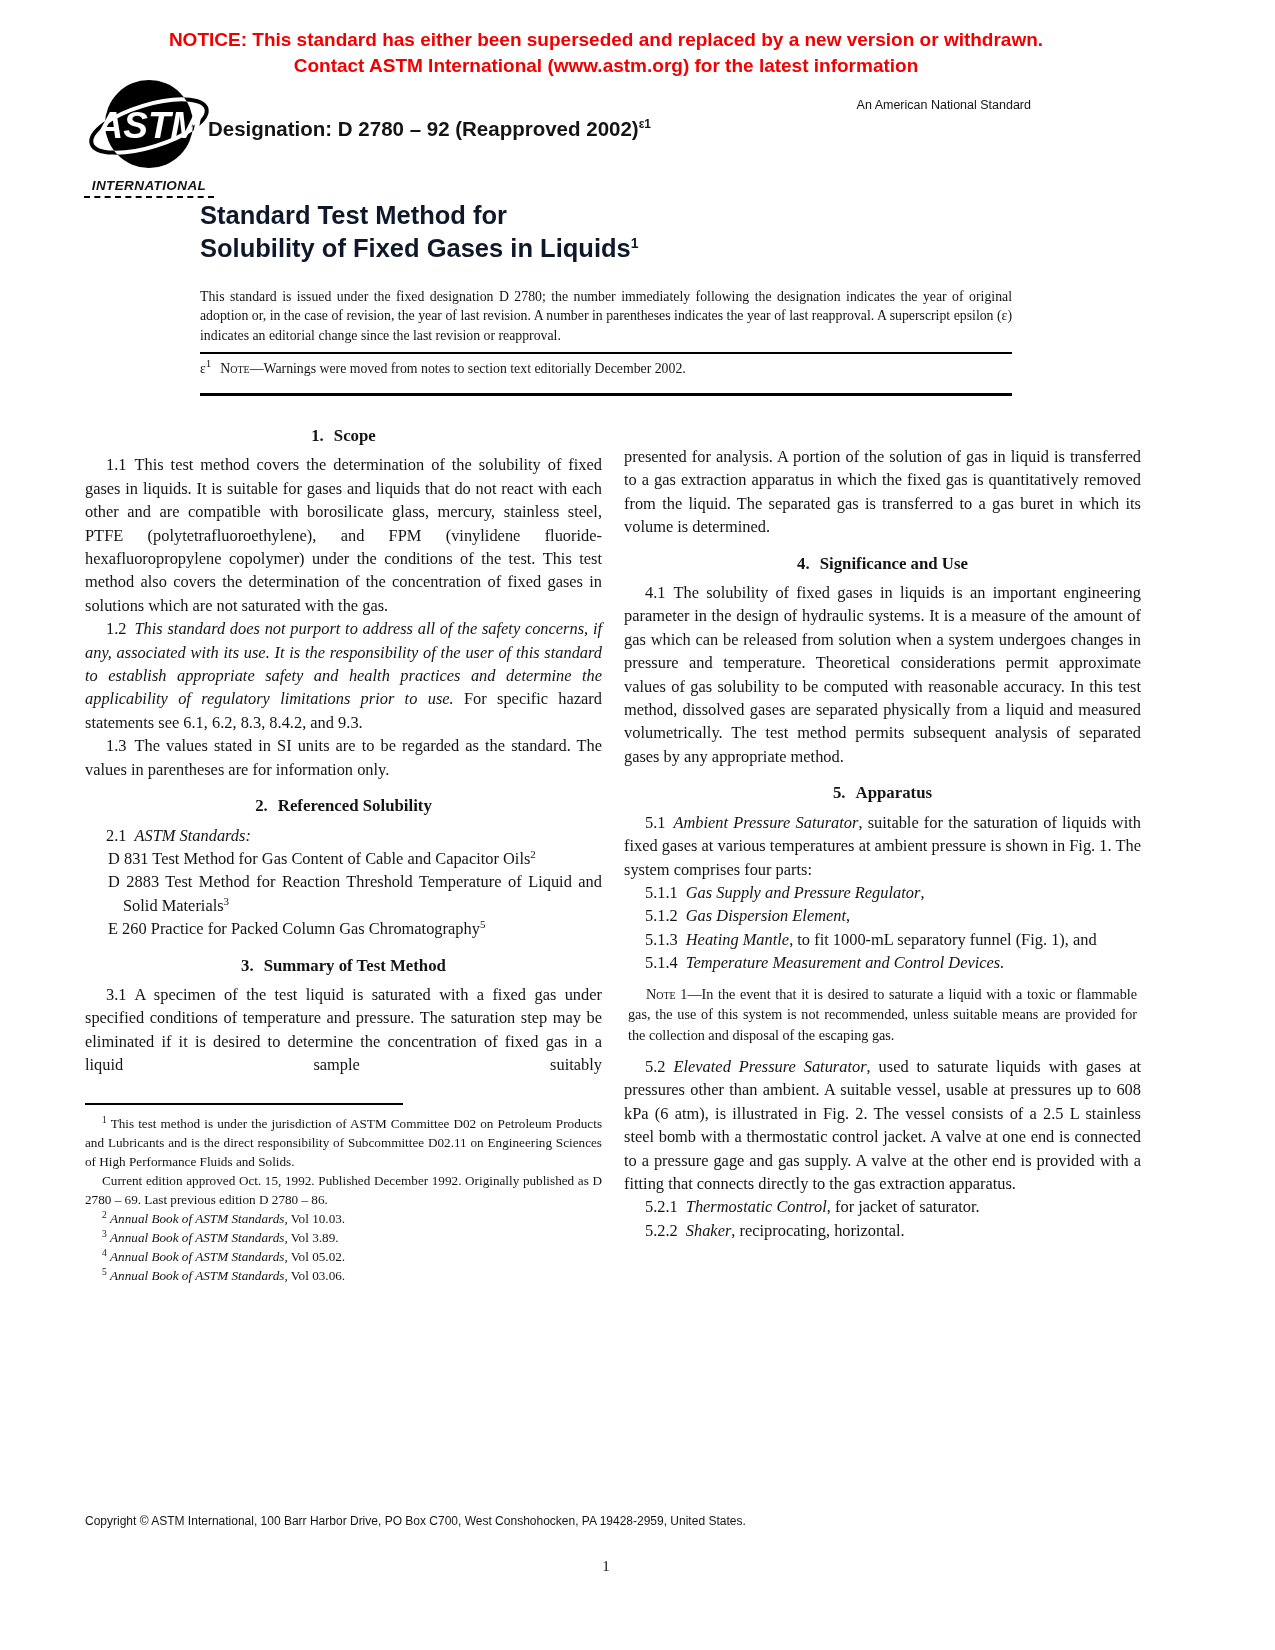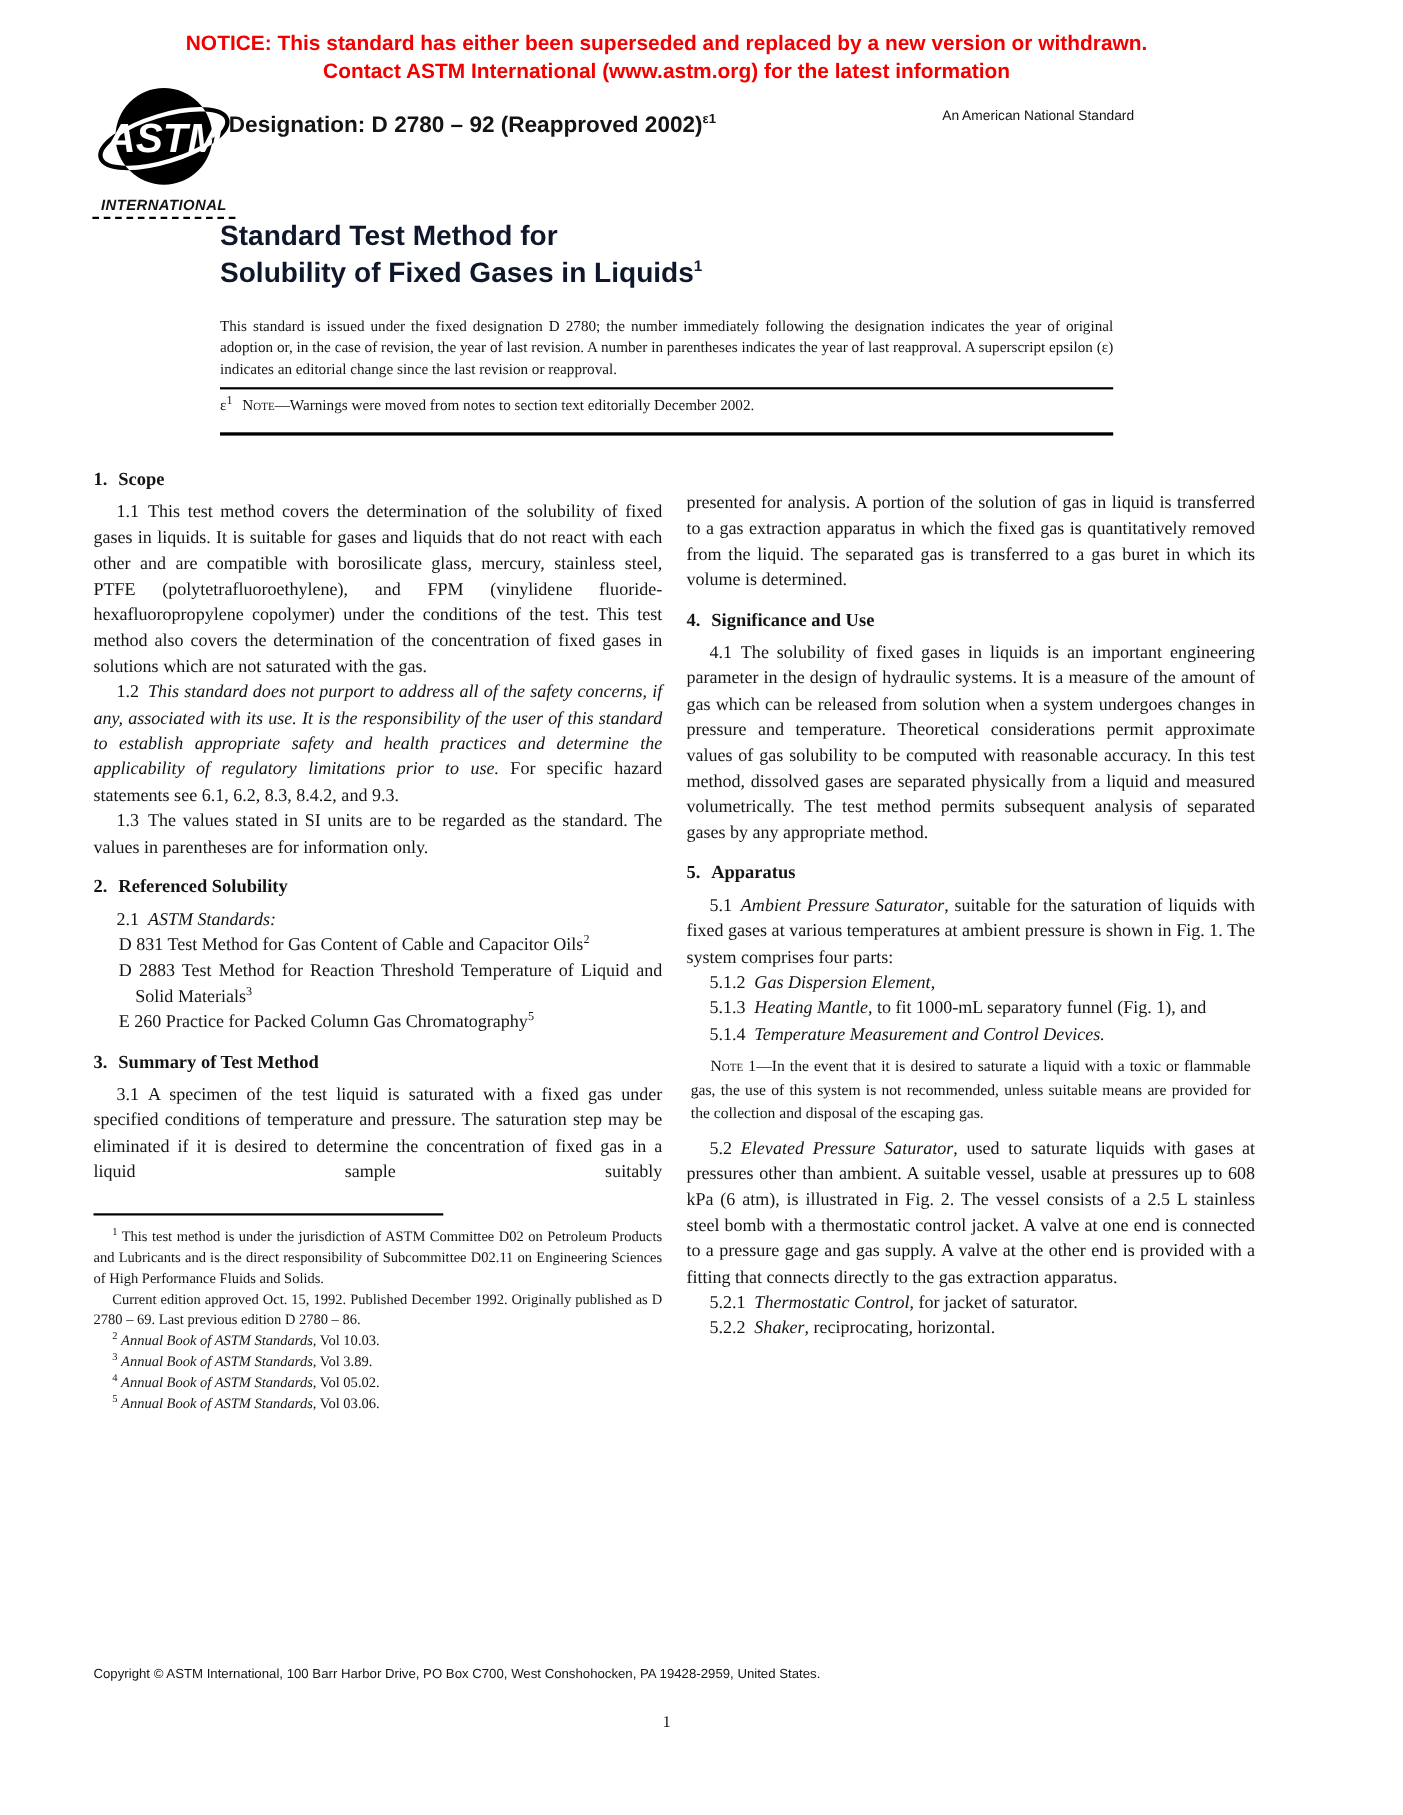--- a/index.html
+++ b/index.html
@@ -9,21 +9,21 @@
   
   .notice{position:absolute;top:27px;left:0;width:1212px;text-align:center;
           font-family:"Liberation Sans",sans-serif;font-weight:700;
           font-size:19px;line-height:26px;}
 
   
   .logo{position:absolute;left:84px;top:74px;width:130px;text-align:center;}
   .logo-intl{font-family:"Liberation Sans",sans-serif;font-weight:700;font-style:italic;
              font-size:13.5px;letter-spacing:.4px;border-bottom:2px dashed #000;
              padding-bottom:3px;margin-top:-4px;}
-  .designation{position:absolute;left:208px;top:102px;
+  .designation{position:absolute;left:208px;top:117px;
                font-family:"Liberation Sans",sans-serif;font-weight:700;font-size:20.5px;}
   .designation sup{font-size:12px;}
   .ans{position:absolute;right:152px;top:98px;
        font-family:"Liberation Sans",sans-serif;font-size:12.5px;}
 
   
   .title{position:absolute;left:200px;top:199px;margin:0;
          font-family:"Liberation Sans",sans-serif;font-weight:700;
          font-size:25.5px;line-height:33px;color:#0f172a;}
   .title sup{font-size:14px;}
@@ -31,21 +31,21 @@
             font-size:13.8px;line-height:19.4px;text-align:justify;}
   .rule1{position:absolute;left:200px;top:352px;width:812px;border-top:2px solid #000;}
   .ednote{position:absolute;left:200px;top:361px;width:812px;font-size:13.8px;}
   .ednote .lbl{margin-left:9px;}
   .rule2{position:absolute;left:200px;top:393px;width:812px;border-top:3px solid #000;}
 
   
   .columns{position:absolute;left:85px;top:424px;width:1056px;display:flex;gap:22px;}
   .col{width:517px;font-size:16.4px;line-height:23.4px;text-align:justify;}
   .col-right{padding-top:21px;}
-  .sec{font-size:16.8px;font-weight:700;margin:13px 0 6px 0;text-align:left;}
+  .sec{font-size:16.8px;font-weight:700;margin:13px 0 6px 0;text-align:center;}
   .sec .snum{margin-right:10px;}
   .sec-first{margin-top:0;}
   p.body{margin:0;text-indent:21px;}
   p.noindent{text-indent:0;}
   .pnum{margin-right:8px;}
   .justify-last{text-align-last:justify;}
   .ref{margin-left:38px;text-indent:-15px;}
   sup{font-size:11px;line-height:0;}
   .note{font-size:14.2px;line-height:20.8px;margin:9px 4px;text-indent:18px;text-align:justify;}
   .sc{font-variant:small-caps;}
@@ -145,20 +145,21 @@
       <p class="body noindent">presented for analysis. A portion of the solution of gas in liquid is transferred to a gas extraction apparatus in which the fixed gas is quantitatively removed from the liquid. The separated gas is transferred to a gas buret in which its volume is determined.</p>
 
       <h2 class="sec"><span class="snum">4.</span><span>Significance and Use</span></h2>
 
       <p class="body"><span class="pnum">4.1</span><span>The solubility of fixed gases in liquids is an important engineering parameter in the design of hydraulic systems. It is a measure of the amount of gas which can be released from solution when a system undergoes changes in pressure and temperature. Theoretical considerations permit approximate values of gas solubility to be computed with reasonable accuracy. In this test method, dissolved gases are separated physically from a liquid and measured volumetrically. The test method permits subsequent analysis of separated gases by any appropriate method.</span></p>
 
       <h2 class="sec"><span class="snum">5.</span><span>Apparatus</span></h2>
 
       <p class="body"><span class="pnum">5.1</span><i>Ambient Pressure Saturator</i><span>, suitable for the saturation of liquids with fixed gases at various temperatures at ambient pressure is shown in Fig. 1. The system comprises four parts:</span></p>
 
+      <p class="body"><span class="pnum">5.1.1</span><i>Gas Supply and Pressure Regulator</i><span>,</span></p>
 
       <p class="body"><span class="pnum">5.1.2</span><i>Gas Dispersion Element</i><span>,</span></p>
 
       <p class="body"><span class="pnum">5.1.3</span><i>Heating Mantle</i><span>, to fit 1000-mL separatory funnel (Fig. 1), and</span></p>
 
       <p class="body"><span class="pnum">5.1.4</span><i>Temperature Measurement and Control Devices.</i></p>
 
       <p class="note"><span class="sc">Note 1</span><span>—In the event that it is desired to saturate a liquid with a toxic or flammable gas, the use of this system is not recommended, unless suitable means are provided for the collection and disposal of the escaping gas.</span></p>
 
       <p class="body"><span class="pnum">5.2</span><i>Elevated Pressure Saturator</i><span>, used to saturate liquids with gases at pressures other than ambient. A suitable vessel, usable at pressures up to 608 kPa (6 atm), is illustrated in Fig. 2. The vessel consists of a 2.5 L stainless steel bomb with a thermostatic control jacket. A valve at one end is connected to a pressure gage and gas supply. A valve at the other end is provided with a fitting that connects directly to the gas extraction apparatus.</span></p>

